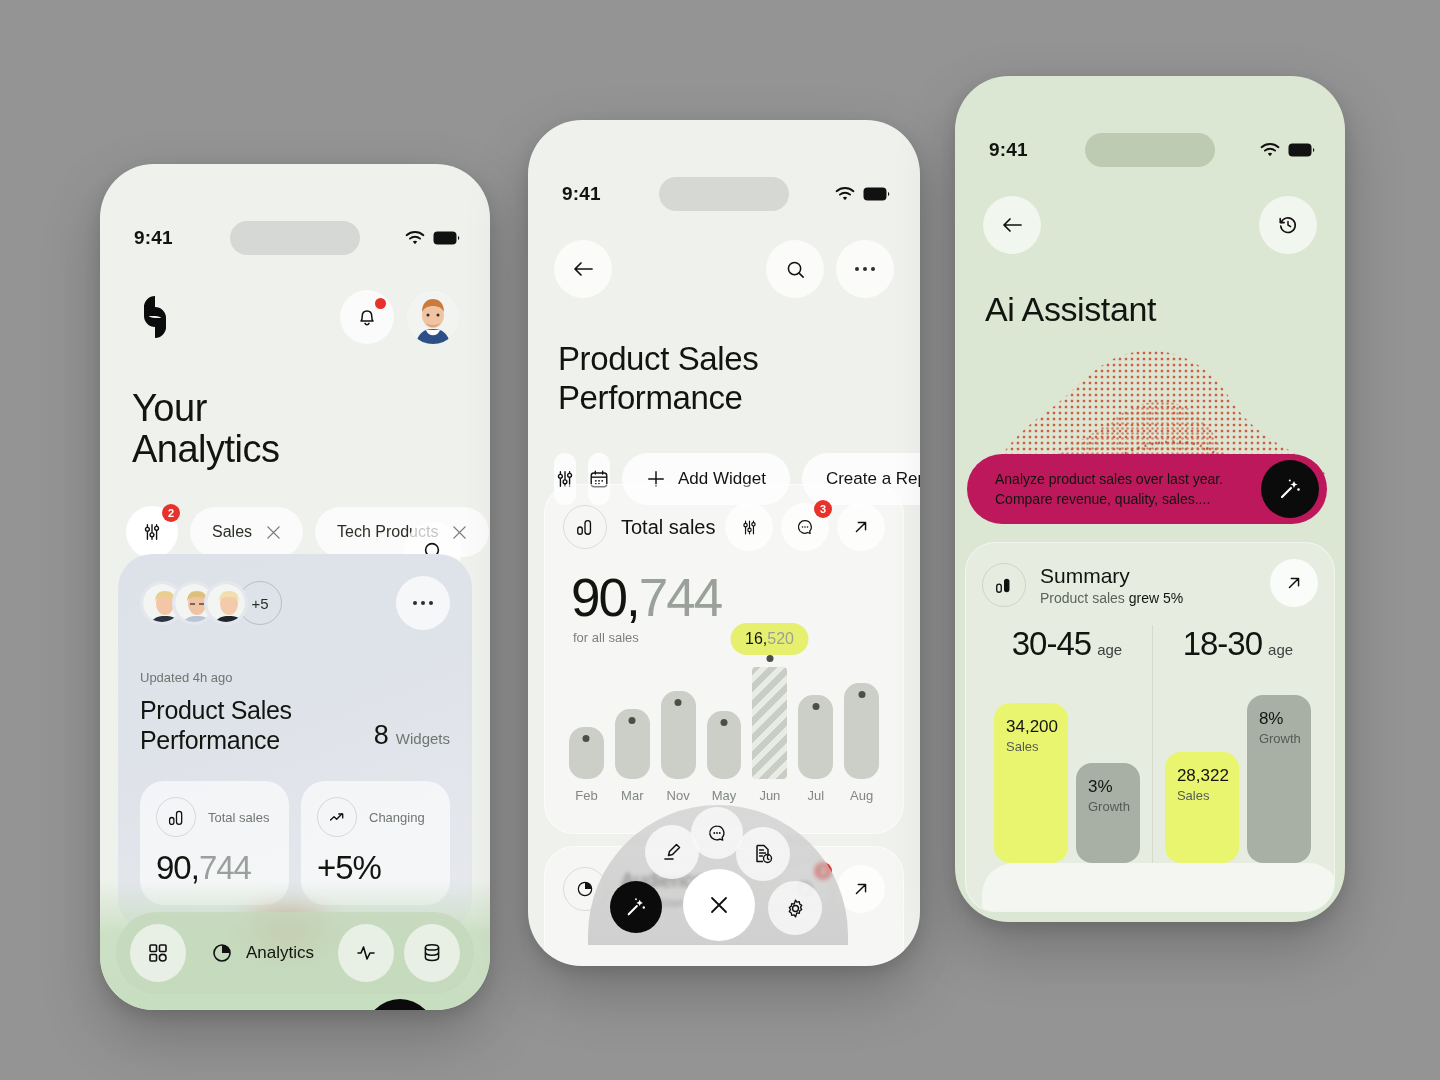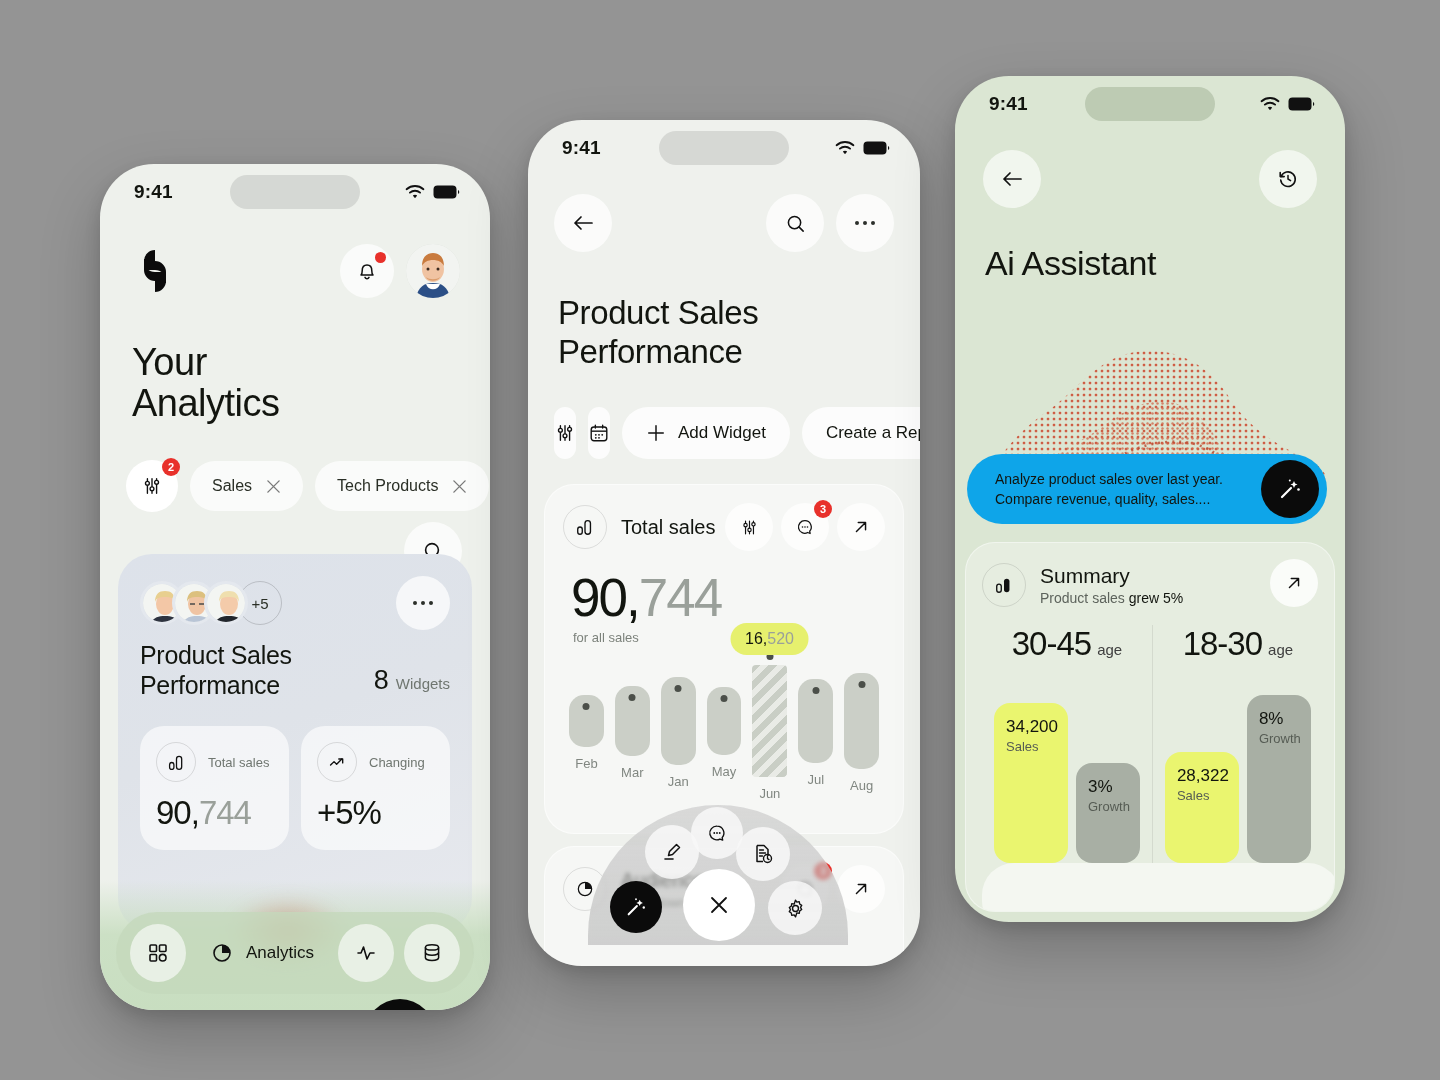--- a/index.html
+++ b/index.html
@@ -22,20 +22,21 @@
   }
   #phone1{ left:100px; top:164px;  width:390px;  height:846px; background:#eef1ec; }
   #phone2{ left:528px; top:120px;  width:392px;  height:846px; background:#eff1ed; }
   #phone3{ left:955px; top:76px;   width:390px;  height:846px; background:#dbe6d3; }
 
   
   .statusbar{
     position:relative; height:56px;
     display:flex; align-items:center; justify-content:space-between;
     padding:0 30px 0 34px;
+    margin-top:46px;
   }
   .st-time{ font-size:19px; font-weight:700; letter-spacing:.2px; }
   .st-right{ display:flex; align-items:center; gap:8px; }
   .notch{
     position:absolute; left:50%; top:11px; transform:translateX(-50%);
     width:130px; height:34px; border-radius:20px; background:rgba(0,0,0,.10);
   }
   #phone3 .notch{ background:rgba(70,95,55,.20); }
   .wifi, .batt{ display:block; }
 
@@ -166,21 +167,21 @@
   .c2-ic{
     width:44px;height:44px;border-radius:50%;border:1px solid rgba(0,0,0,.11);
     display:flex;align-items:center;justify-content:center;
   }
   .c2-title{ font-size:20px; }
   .c2-sub{ font-size:13px; color:#777d76; padding-top:3px; }
   .c2-actions{ display:flex; gap:8px; }
   .big-num{ font-size:53px; letter-spacing:-2px; padding:16px 0 0 8px; }
   .for-all{ font-size:13px; color:#7c827b; padding:2px 0 0 10px; }
 
-  .chart{ position:relative; height:140px; margin-top:18px; padding:0 6px; display:flex; align-items:center; gap:11px; }
+  .chart{ position:relative; height:140px; margin-top:18px; padding:0 6px; display:flex; align-items:flex-end; gap:11px; }
   .bar-wrap{ flex:1; display:flex; flex-direction:column; align-items:center; }
   .bar{
     width:100%; background:#cbcfc7; border-radius:15px; position:relative;
   }
   .bar.hl{
     background:repeating-linear-gradient(135deg,#c9cec5 0 6px, #e9ebe6 6px 12px);
     border-radius:4px;
   }
   .bdot{ position:absolute; left:50%; top:8px; transform:translateX(-50%); width:7px;height:7px;border-radius:50%;background:#4b4f49; }
   .bar.hl .bdot{ top:-12px; }
@@ -205,21 +206,21 @@
   .rb.white{ background:#fff; }
 
   
   .p3-head{ display:flex; align-items:center; justify-content:space-between; padding:18px 28px 0 28px; }
   .p3-title{ font-size:34px; letter-spacing:-.4px; padding:36px 0 0 30px; }
   .p3-art{
     position:absolute; left:0; right:0; top:220px; height:250px; overflow:hidden;
   }
   .prompt{
     position:absolute; left:12px; top:378px; width:360px; height:70px;
-    background:#0ea5e9; border-radius:36px;
+    background:#be185d; border-radius:36px;
     display:flex; align-items:center; justify-content:space-between; padding:0 8px 0 28px; z-index:6;
   }
   .prompt p{ font-size:14px; line-height:1.45; max-width:250px; }
   .wand{ width:58px;height:58px;border-radius:50%;background:#0b0b0b;display:flex;align-items:center;justify-content:center; }
 
   .p3-card{
     position:absolute; left:10px; top:466px; width:370px; height:370px;
     border-radius:30px; background:rgba(255,255,255,.30);
     border:1px solid rgba(255,255,255,.45); padding:16px 16px 0 16px; overflow:hidden;
   }
@@ -366,20 +367,21 @@
         </div>
         <div class="cbtn md">
           <svg width="22" height="6" viewBox="0 0 22 6">
             <circle cx="3" cy="3" r="2" fill="#2b2f2a"></circle>
               <circle cx="11" cy="3" r="2" fill="#2b2f2a"></circle>
               <circle cx="19" cy="3" r="2" fill="#2b2f2a"></circle>
           </svg>
         </div>
       </div>
 
+      <div class="updated">Updated 4h ago</div>
 
       <div class="p1-row">
         <div class="p1-name">
           <div>Product Sales</div>
           <div>Performance</div>
         </div>
         <div class="p1-widgets">
           <b>8</b>
           <span>Widgets</span>
         </div>
@@ -579,21 +581,21 @@
         <div class="bar-wrap">
             <div class="bar" style="height:70px">
               <span class="bdot"></span>
             </div>
             <div class="blabel">Mar</div>
           </div>
         <div class="bar-wrap">
             <div class="bar" style="height:88px">
               <span class="bdot"></span>
             </div>
-            <div class="blabel">Jan</div>
+            <div class="blabel">Nov</div>
           </div>
         <div class="bar-wrap">
             <div class="bar" style="height:68px">
               <span class="bdot"></span>
             </div>
             <div class="blabel">May</div>
           </div>
         <div class="bar-wrap">
             <div class="bar hl" style="height:112px">
               <span class="bdot"></span>

